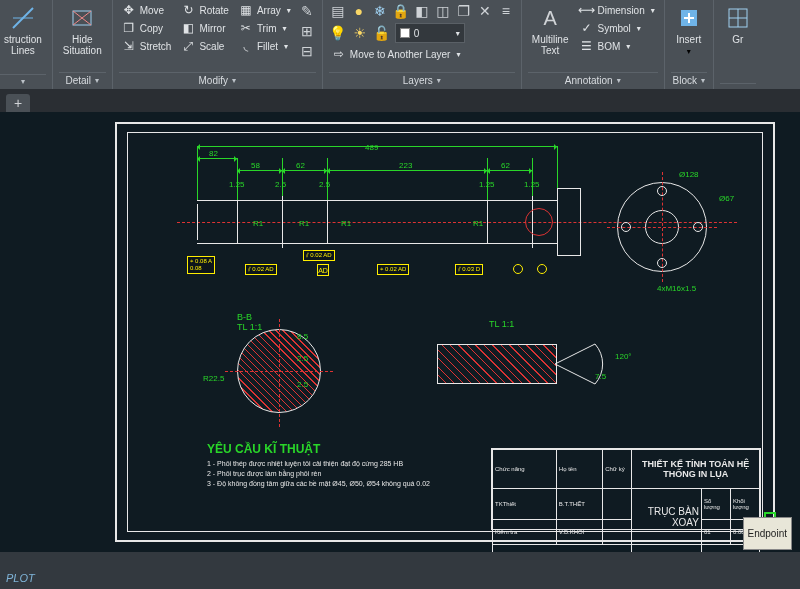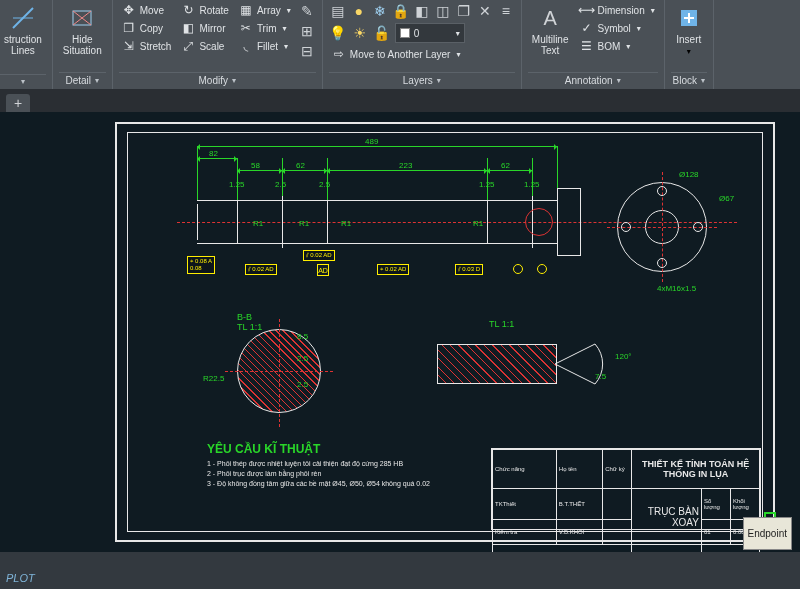--- a/index.html
+++ b/index.html
@@ -269,20 +269,32 @@
         <span class="caret" style="font-size:8px">▾</span>
       </div>
     </div>
     <div class="panel-title">
         <span>Block</span>
         <span class="caret">▾</span>
       </div>
   </div>
 
   <div class="panel" style="border-right:none">
+    <div class="panel-body">
+      <div class="big-btn">
+        <span class="ico">
+            <svg width="26" height="26">
+              <rect x="4" y="4" width="18" height="18" fill="none" stroke="#9fd0f0"></rect>
+              <line x1="4" y1="13" x2="22" y2="13" stroke="#9fd0f0"></line>
+              <line x1="13" y1="4" x2="13" y2="22" stroke="#9fd0f0"></line>
+            </svg>
+          </span>
+        <span class="lbl">Gr</span>
+      </div>
+    </div>
     <div class="panel-title"></div>
   </div>
 </div>
 
 <div class="doctab">
   <div class="tab-plus">+</div>
 </div>
 
 <div class="canvas">
   <div class="sheet">
@@ -304,21 +316,21 @@
     <div class="geo flange-circle"></div>
     <div class="geo flange-inner"></div>
     <div class="geo flange-cv"></div>
     <div class="geo flange-ch"></div>
     <div class="bolt" style="left:540px;top:62px"></div>
     <div class="bolt" style="left:540px;top:134px"></div>
     <div class="bolt" style="left:504px;top:98px"></div>
     <div class="bolt" style="left:576px;top:98px"></div>
 
     <div class="dim-line" style="left:80px;top:22px;width:360px"></div>
-    <div class="dim" style="left:248px;top:13px">489</div>
+    <div class="dim" style="left:248px;top:19px">489</div>
     <div class="dim-line" style="left:80px;top:34px;width:40px"></div>
     <div class="dim" style="left:92px;top:25px">82</div>
     <div class="dim-line" style="left:120px;top:46px;width:45px"></div>
     <div class="dim" style="left:134px;top:37px">58</div>
     <div class="dim-line" style="left:165px;top:46px;width:45px"></div>
     <div class="dim" style="left:179px;top:37px">62</div>
     <div class="dim-line" style="left:210px;top:46px;width:160px"></div>
     <div class="dim" style="left:282px;top:37px">223</div>
     <div class="dim-line" style="left:370px;top:46px;width:45px"></div>
     <div class="dim" style="left:384px;top:37px">62</div>

